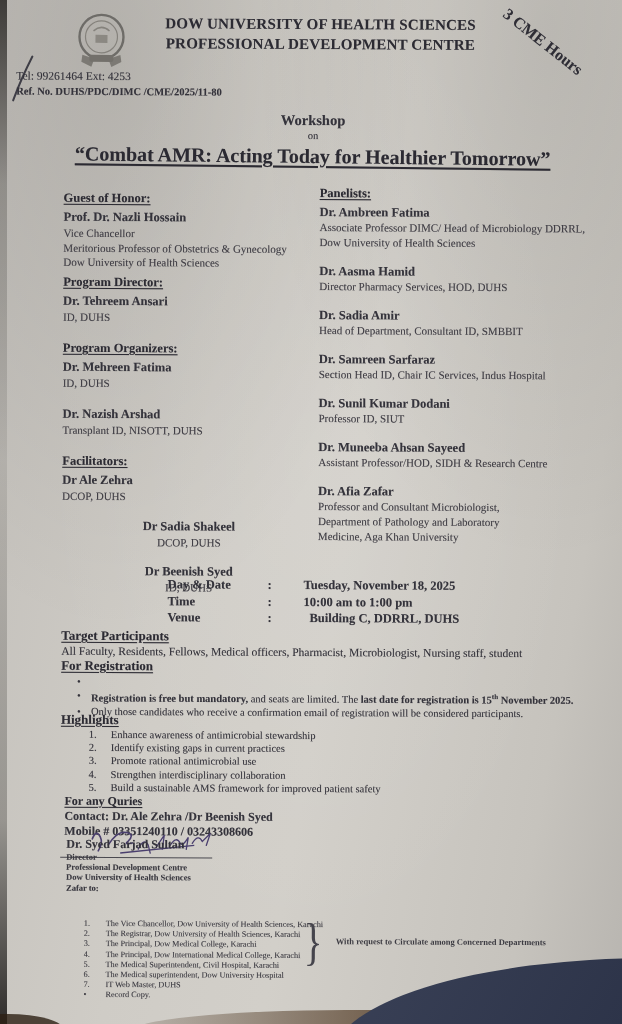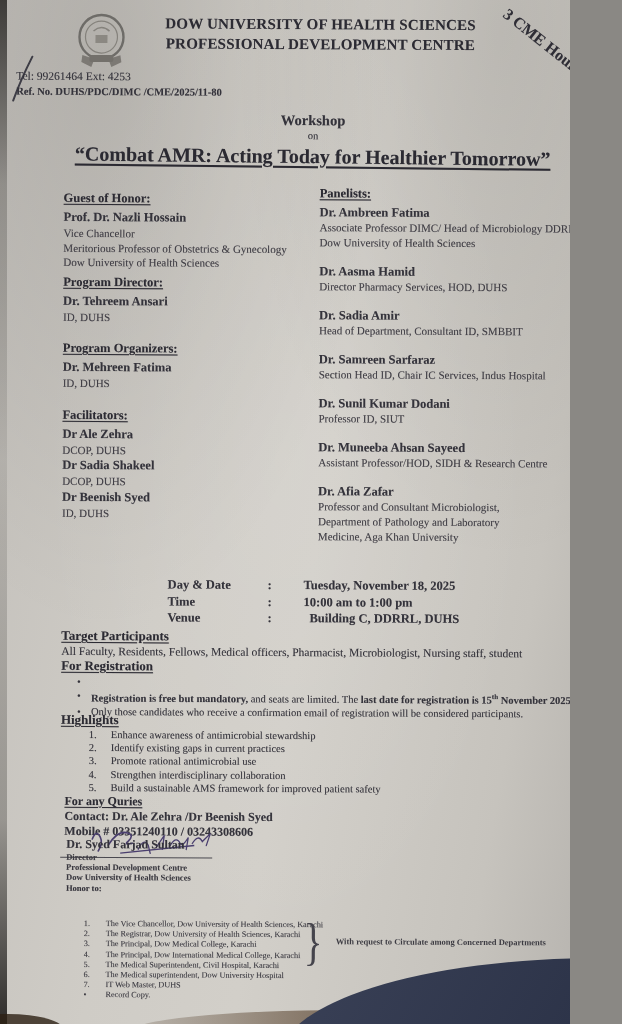--- a/index.html
+++ b/index.html
@@ -1,17 +1,17 @@
 <!DOCTYPE html>
 <html><head>
 <meta charset="utf-8">
 <style>
   html,body{margin:0;padding:0;background:#8a8884;}
   #doc{
-    position:relative;width:570px;height:1024px;overflow:hidden;
+    position:relative;width:622px;height:1024px;overflow:hidden;
     font-family:"Liberation Serif","DejaVu Serif",serif;
     color:#34333b;
     background:
       radial-gradient(ellipse at 18% 6%, rgba(0,0,0,0.10), transparent 42%),
       radial-gradient(ellipse at 88% 3%, rgba(0,0,0,0.09), transparent 38%),
       radial-gradient(ellipse at 50% 45%, rgba(255,255,255,0.10), transparent 62%),
       linear-gradient(100deg,#c2bfba 0%,#cfccc6 35%,#d2cfc9 55%,#c6c3bd 85%,#b8b5b0 100%);
   }
   .abs{position:absolute;}
   .content{position:absolute;inset:0;transform:rotate(0.3deg);}
@@ -34,21 +34,21 @@
   .wk-title{display:inline-block;margin-top:3px;font-weight:bold;font-size:20px;color:#2b2a32;text-decoration:underline;text-underline-offset:3px;transform:rotate(0.35deg);}
 
   
   .col-left{left:62px;top:192px;width:254px;}
   .col-right{left:318px;top:186px;width:300px;}
   .sec-h{font-weight:bold;font-size:12.5px;text-decoration:underline;text-underline-offset:2px;color:#2c2b33;margin-bottom:3px;}
   .pname{font-weight:bold;font-size:12.5px;line-height:17px;}
   .plines{font-size:11px;line-height:14.5px;color:#413f46;}
   .sec{margin-bottom:17px;}
   .sec .person + .person{margin-top:15px;}
-  .sec.tight .person + .person{margin-top:0px;}
+  .sec.tight .person + .person{margin-top:14px;text-align:center;}
   .sec-guest{margin-bottom:5px;}
   .pan{margin-bottom:13px;}
   .pan .pname{line-height:16px;}
   .pan .plines{font-size:11px;line-height:15px;}
 
   
   .sched{left:168px;top:577px;font-size:12.5px;}
   .srow{display:flex;line-height:16.5px;}
   .slabel{width:100px;font-weight:bold;}
   .scolon{width:36px;font-weight:bold;}
@@ -140,20 +140,24 @@
           <div class="pname">Dr. Tehreem Ansari</div>
           <div class="plines pre">ID, DUHS</div>
         </div>
       </section>
       <section class="sec">
         <div class="sec-h">Program Organizers:</div>
         <div class="person">
           <div class="pname">Dr. Mehreen Fatima</div>
           <div class="plines pre">ID, DUHS</div>
         </div>
+        <div class="person">
+          <div class="pname">Dr. Nazish Arshad</div>
+          <div class="plines pre">Transplant ID, NISOTT, DUHS</div>
+        </div>
       </section>
       <section class="sec tight">
         <div class="sec-h">Facilitators:</div>
         <div class="person">
           <div class="pname">Dr Ale Zehra</div>
           <div class="plines pre">DCOP, DUHS</div>
         </div>
         <div class="person">
           <div class="pname">Dr Sadia Shakeel</div>
           <div class="plines pre">DCOP, DUHS</div>
@@ -275,21 +279,21 @@
       <path d="M34 28 l74 -8" fill="none" stroke="#4a3f6e" stroke-width="1.4"></path>
       <path d="M52 24 q6 -12 10 -4 l2 8 M70 22 l8 -12 l-2 14 M84 20 q6 -10 10 -2 q2 4 8 -6 l-2 12 M106 18 q6 -10 10 -2 l8 -8 l-4 12" fill="none" stroke="#4a3f6e" stroke-width="1.3" stroke-linecap="round"></path>
     </svg>
 
     <div class="abs sig-line"></div>
     <div class="abs signatory soft">
       <div class="signame">Dr. Syed Farjad Sultan</div>
       <div class="siglines pre">Director
 Professional Development Centre
 Dow University of Health Sciences</div>
-      <div class="copyh">Honor to:</div>
+      <div class="copyh">Zafar to:</div>
     </div>
 
     <div class="abs copyto soft">
       <div class="citem">
           <span class="cnum">1.</span>
           <span>The Vice Chancellor, Dow University of Health Sciences, Karachi</span>
         </div>
       <div class="citem">
           <span class="cnum">2.</span>
           <span>The Registrar, Dow University of Health Sciences, Karachi</span>

